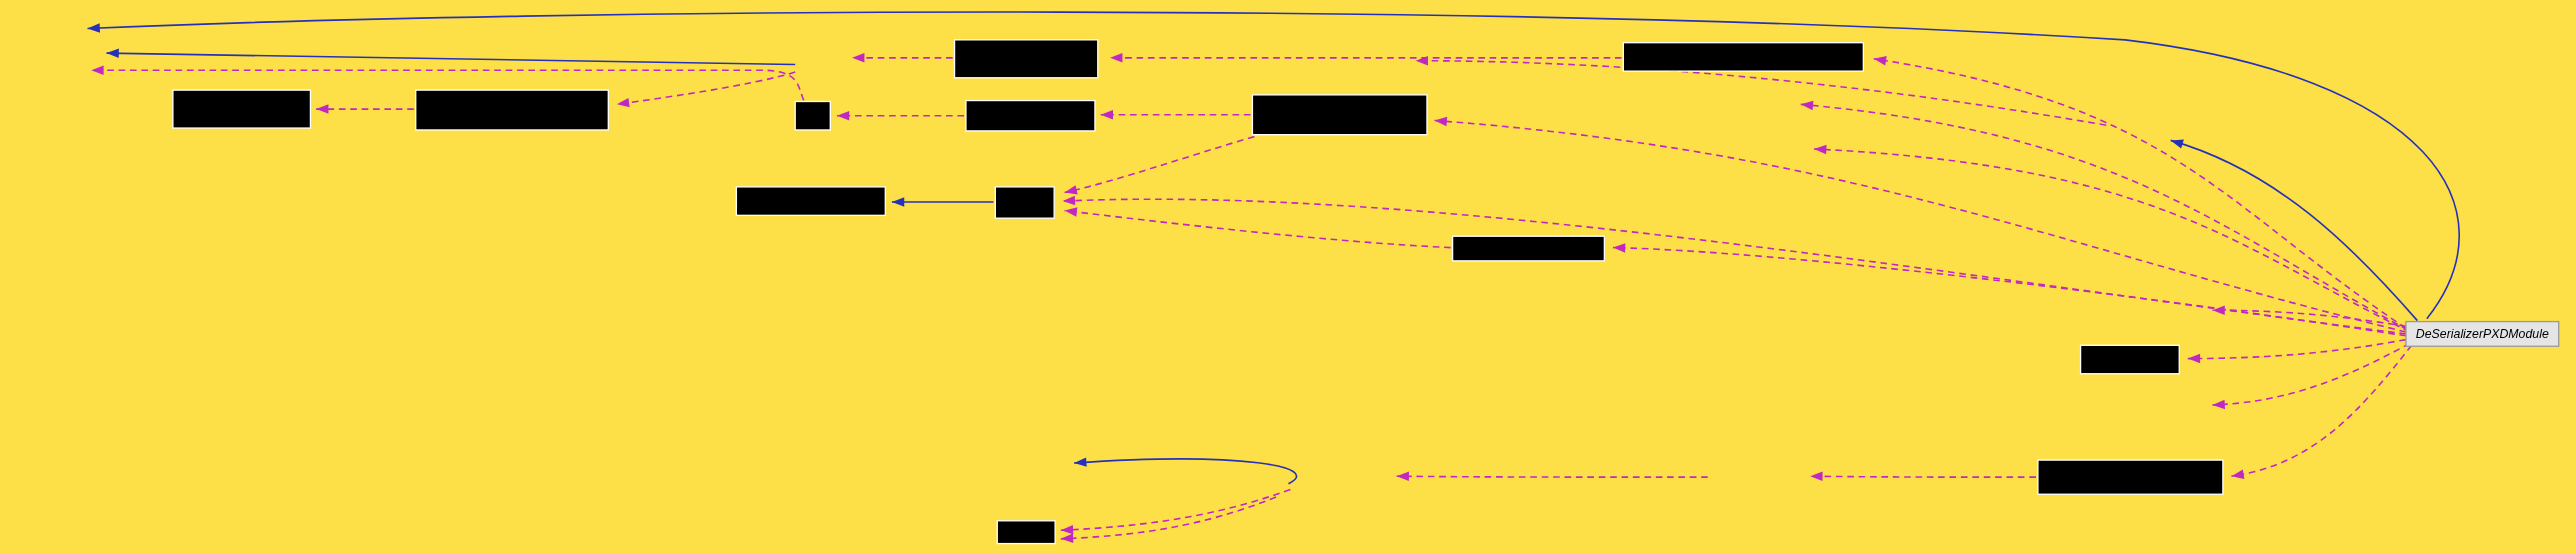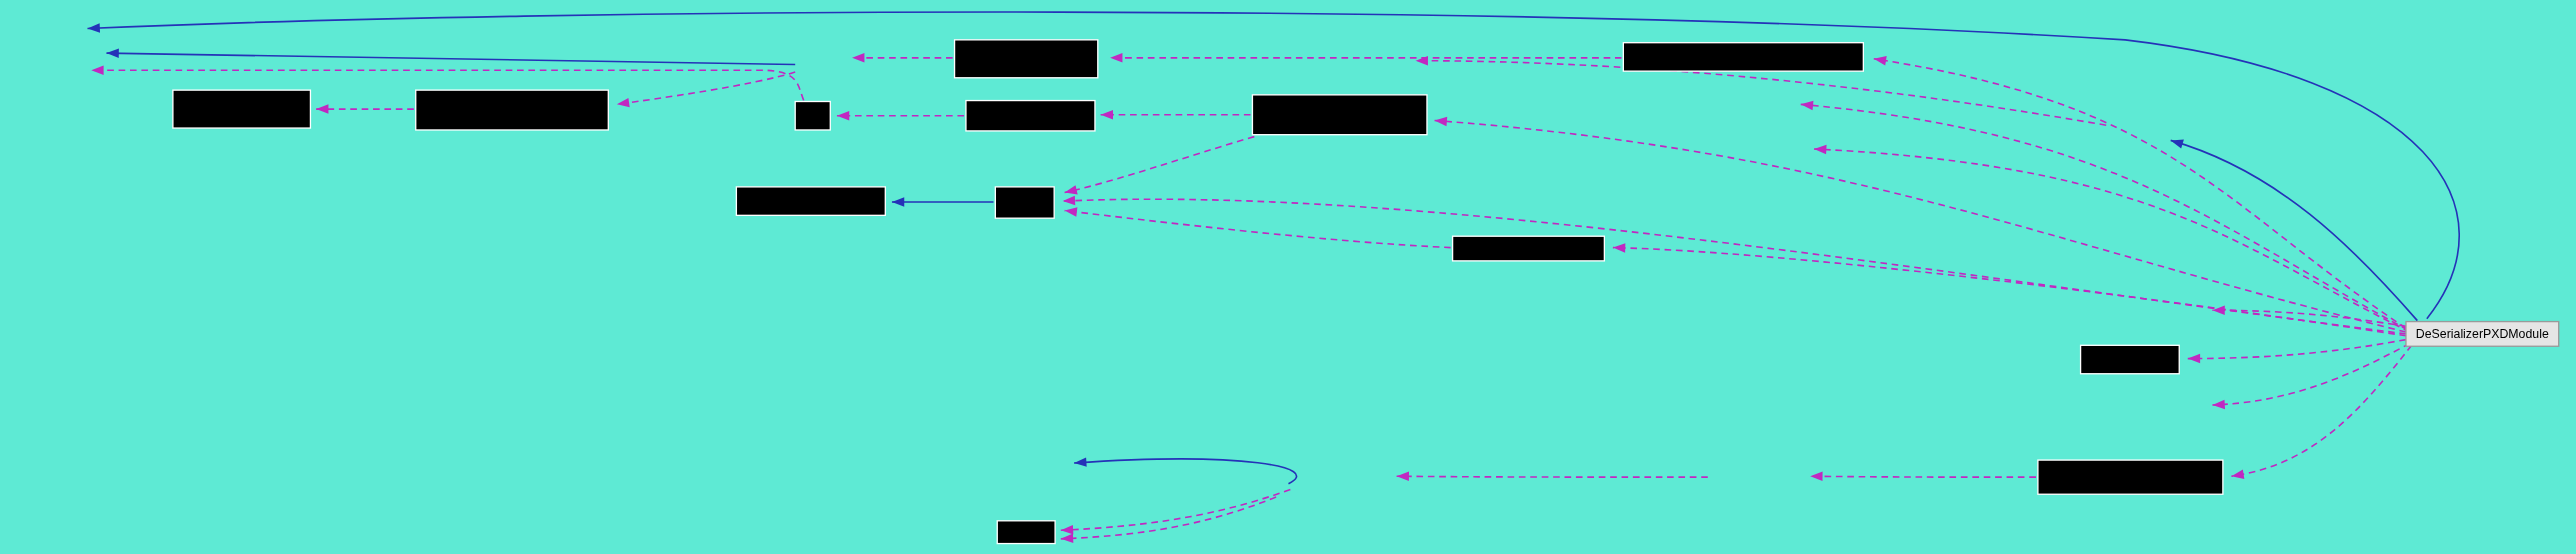--- a/index.html
+++ b/index.html
@@ -4,23 +4,24 @@
 <style>
   html, body {
     margin: 0;
     padding: 0;
     background: #000000;
   }
   .page {
     position: relative;
     width: 2576px;
     height: 554px;
-    background: #5eead4;
+    background: #fde047;
     overflow: hidden;
     font-family: "Liberation Sans", sans-serif;
+    font-style: italic;
   }
   svg {
     display: block;
     width: 2576px;
     height: 554px;
   }
   svg text {
     font-family: "Liberation Sans", sans-serif;
     font-size: 13px;
   }

